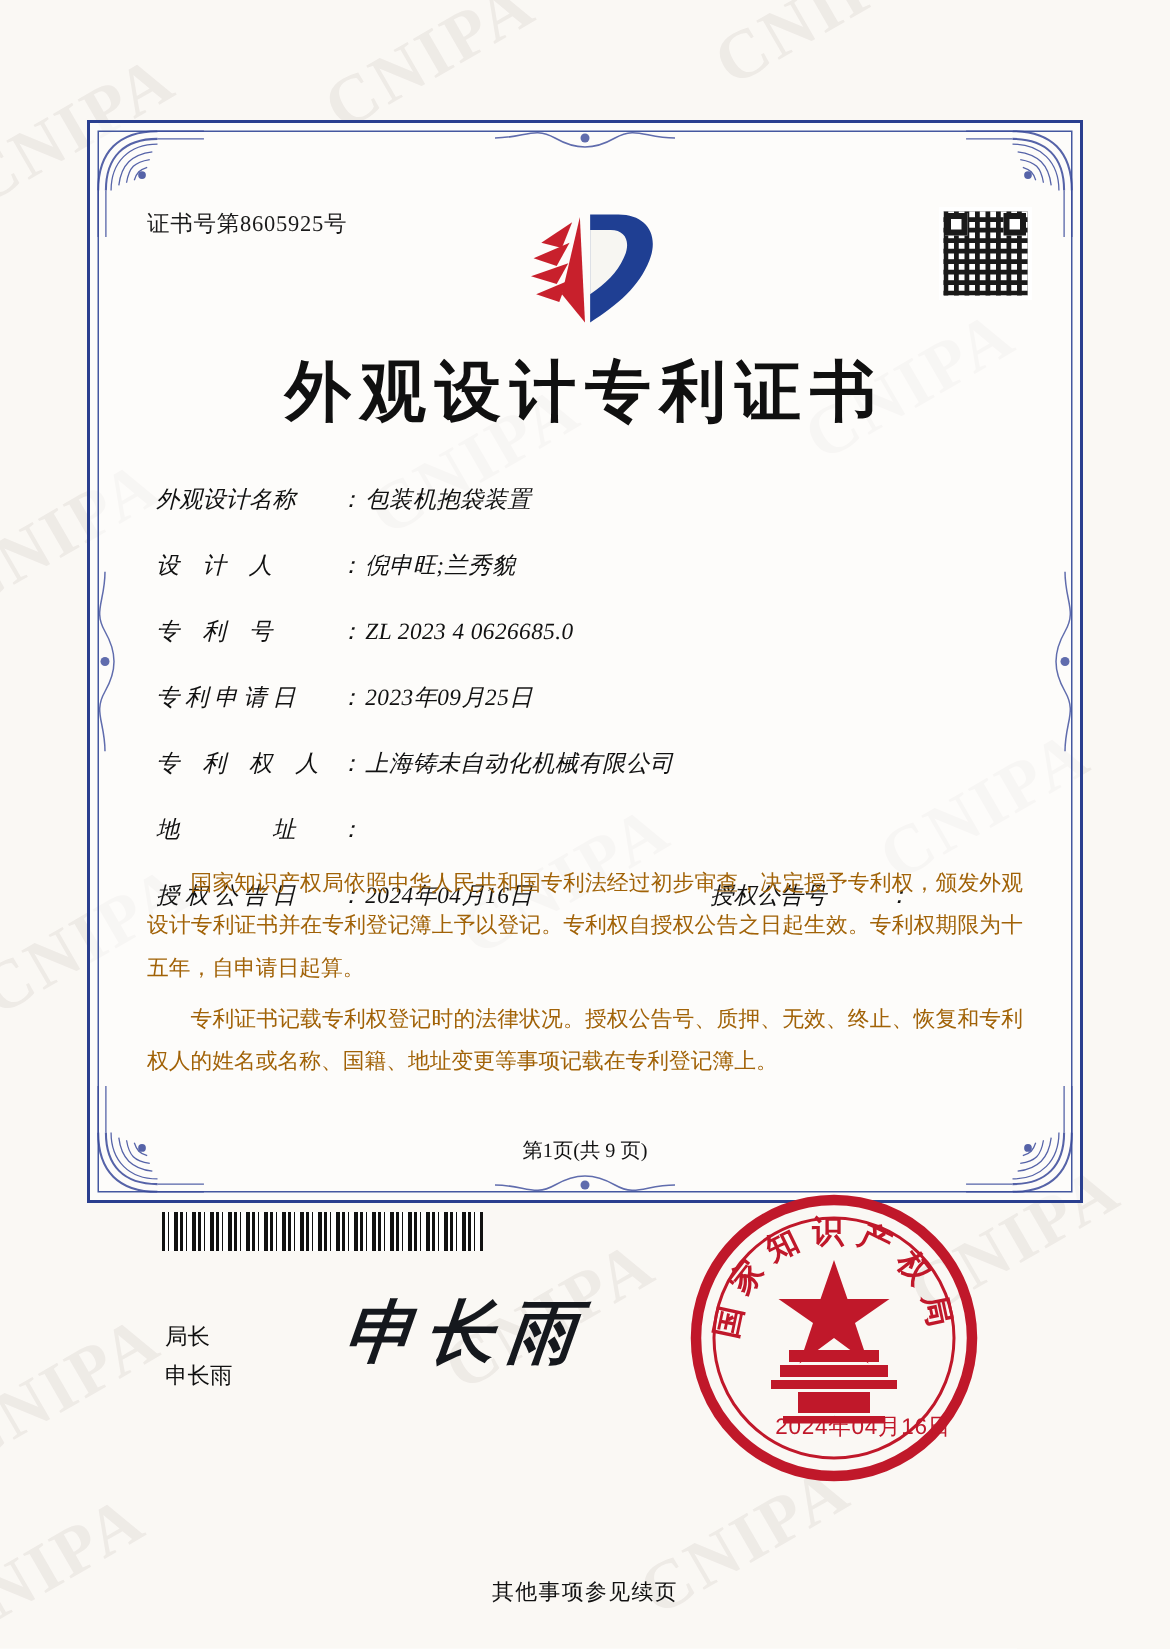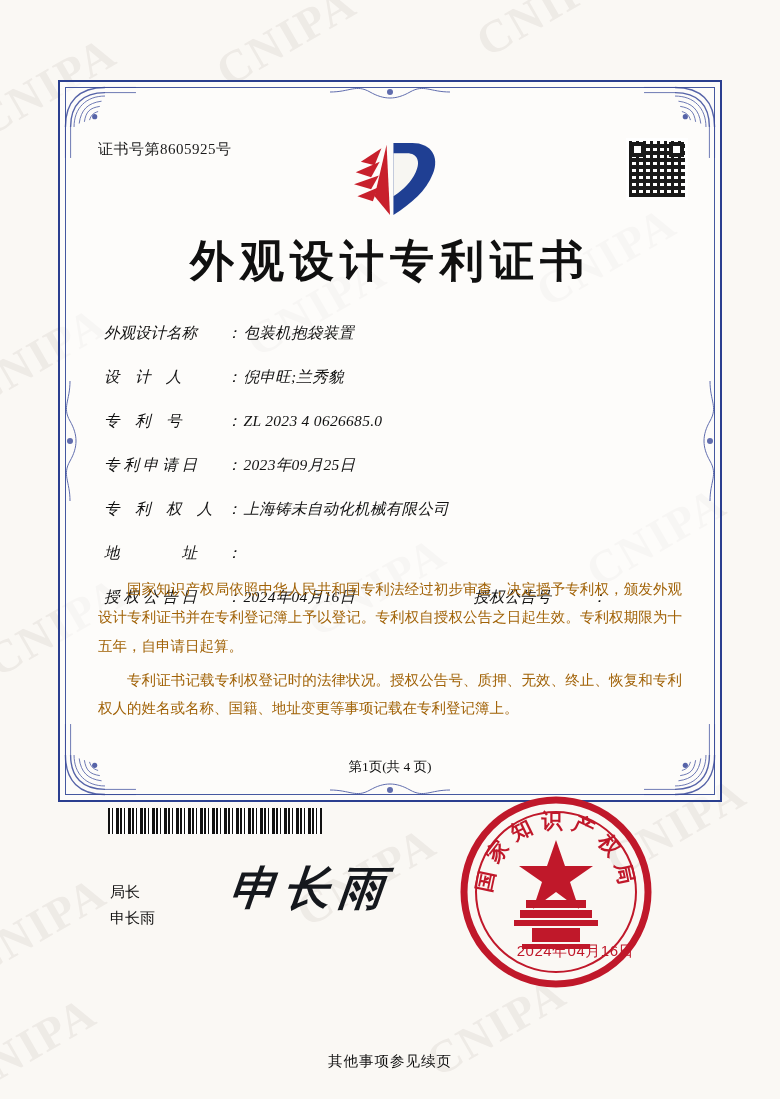--- a/index.html
+++ b/index.html
@@ -444,18 +444,18 @@
 
       <defs>
         <path id="sealArc" d="M 100,100 m -64,0 a 64,64 0 1,1 128,0" fill="none"></path>
       </defs>
       <text font-family="'Liberation Serif', serif" font-size="21" font-weight="bold" fill="#c0182a" letter-spacing="8">
         <textPath href="#sealArc" startOffset="50%" text-anchor="middle">国家知识产权局</textPath>
       </text>
     </svg>
     <div id="seal-date">2024年04月16日</div>
 
-    <div id="page-indicator">第1页(共 4 页)</div>
+    <div id="page-indicator">第1页(共 9 页)</div>
 
   </div>
 </div>
 
 <div id="footer-note">其他事项参见续页</div>
 
 </body></html>

